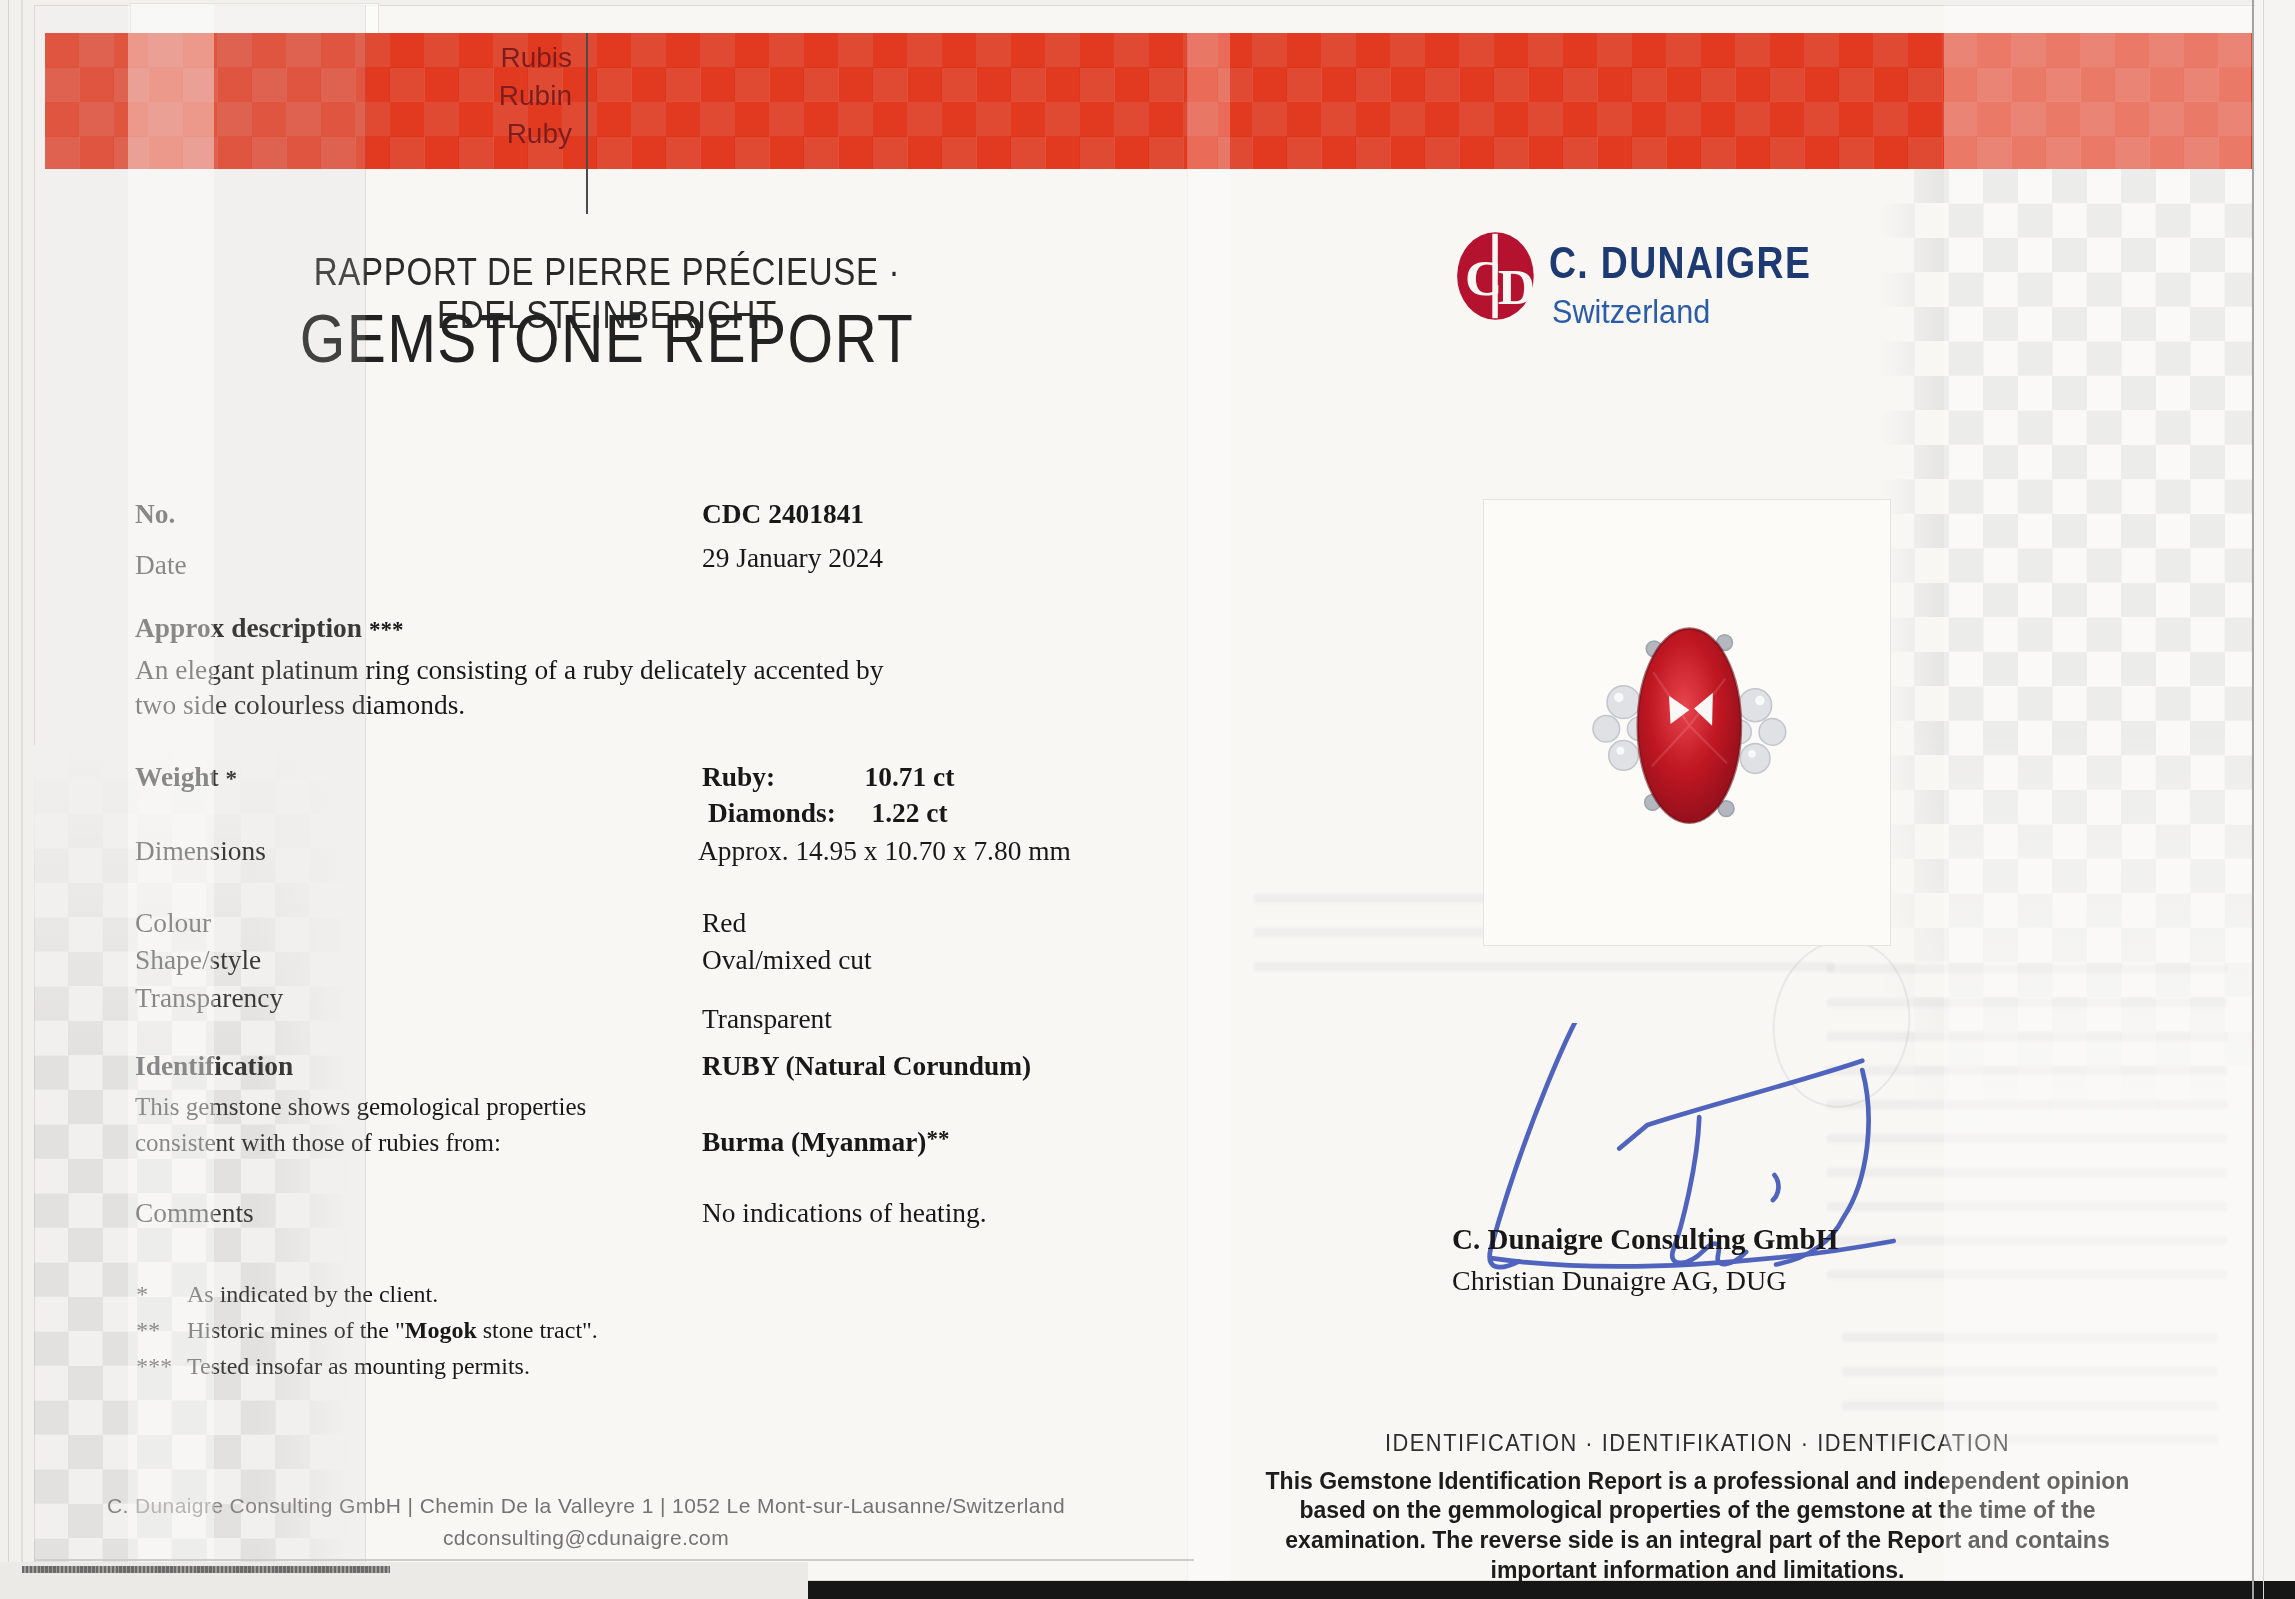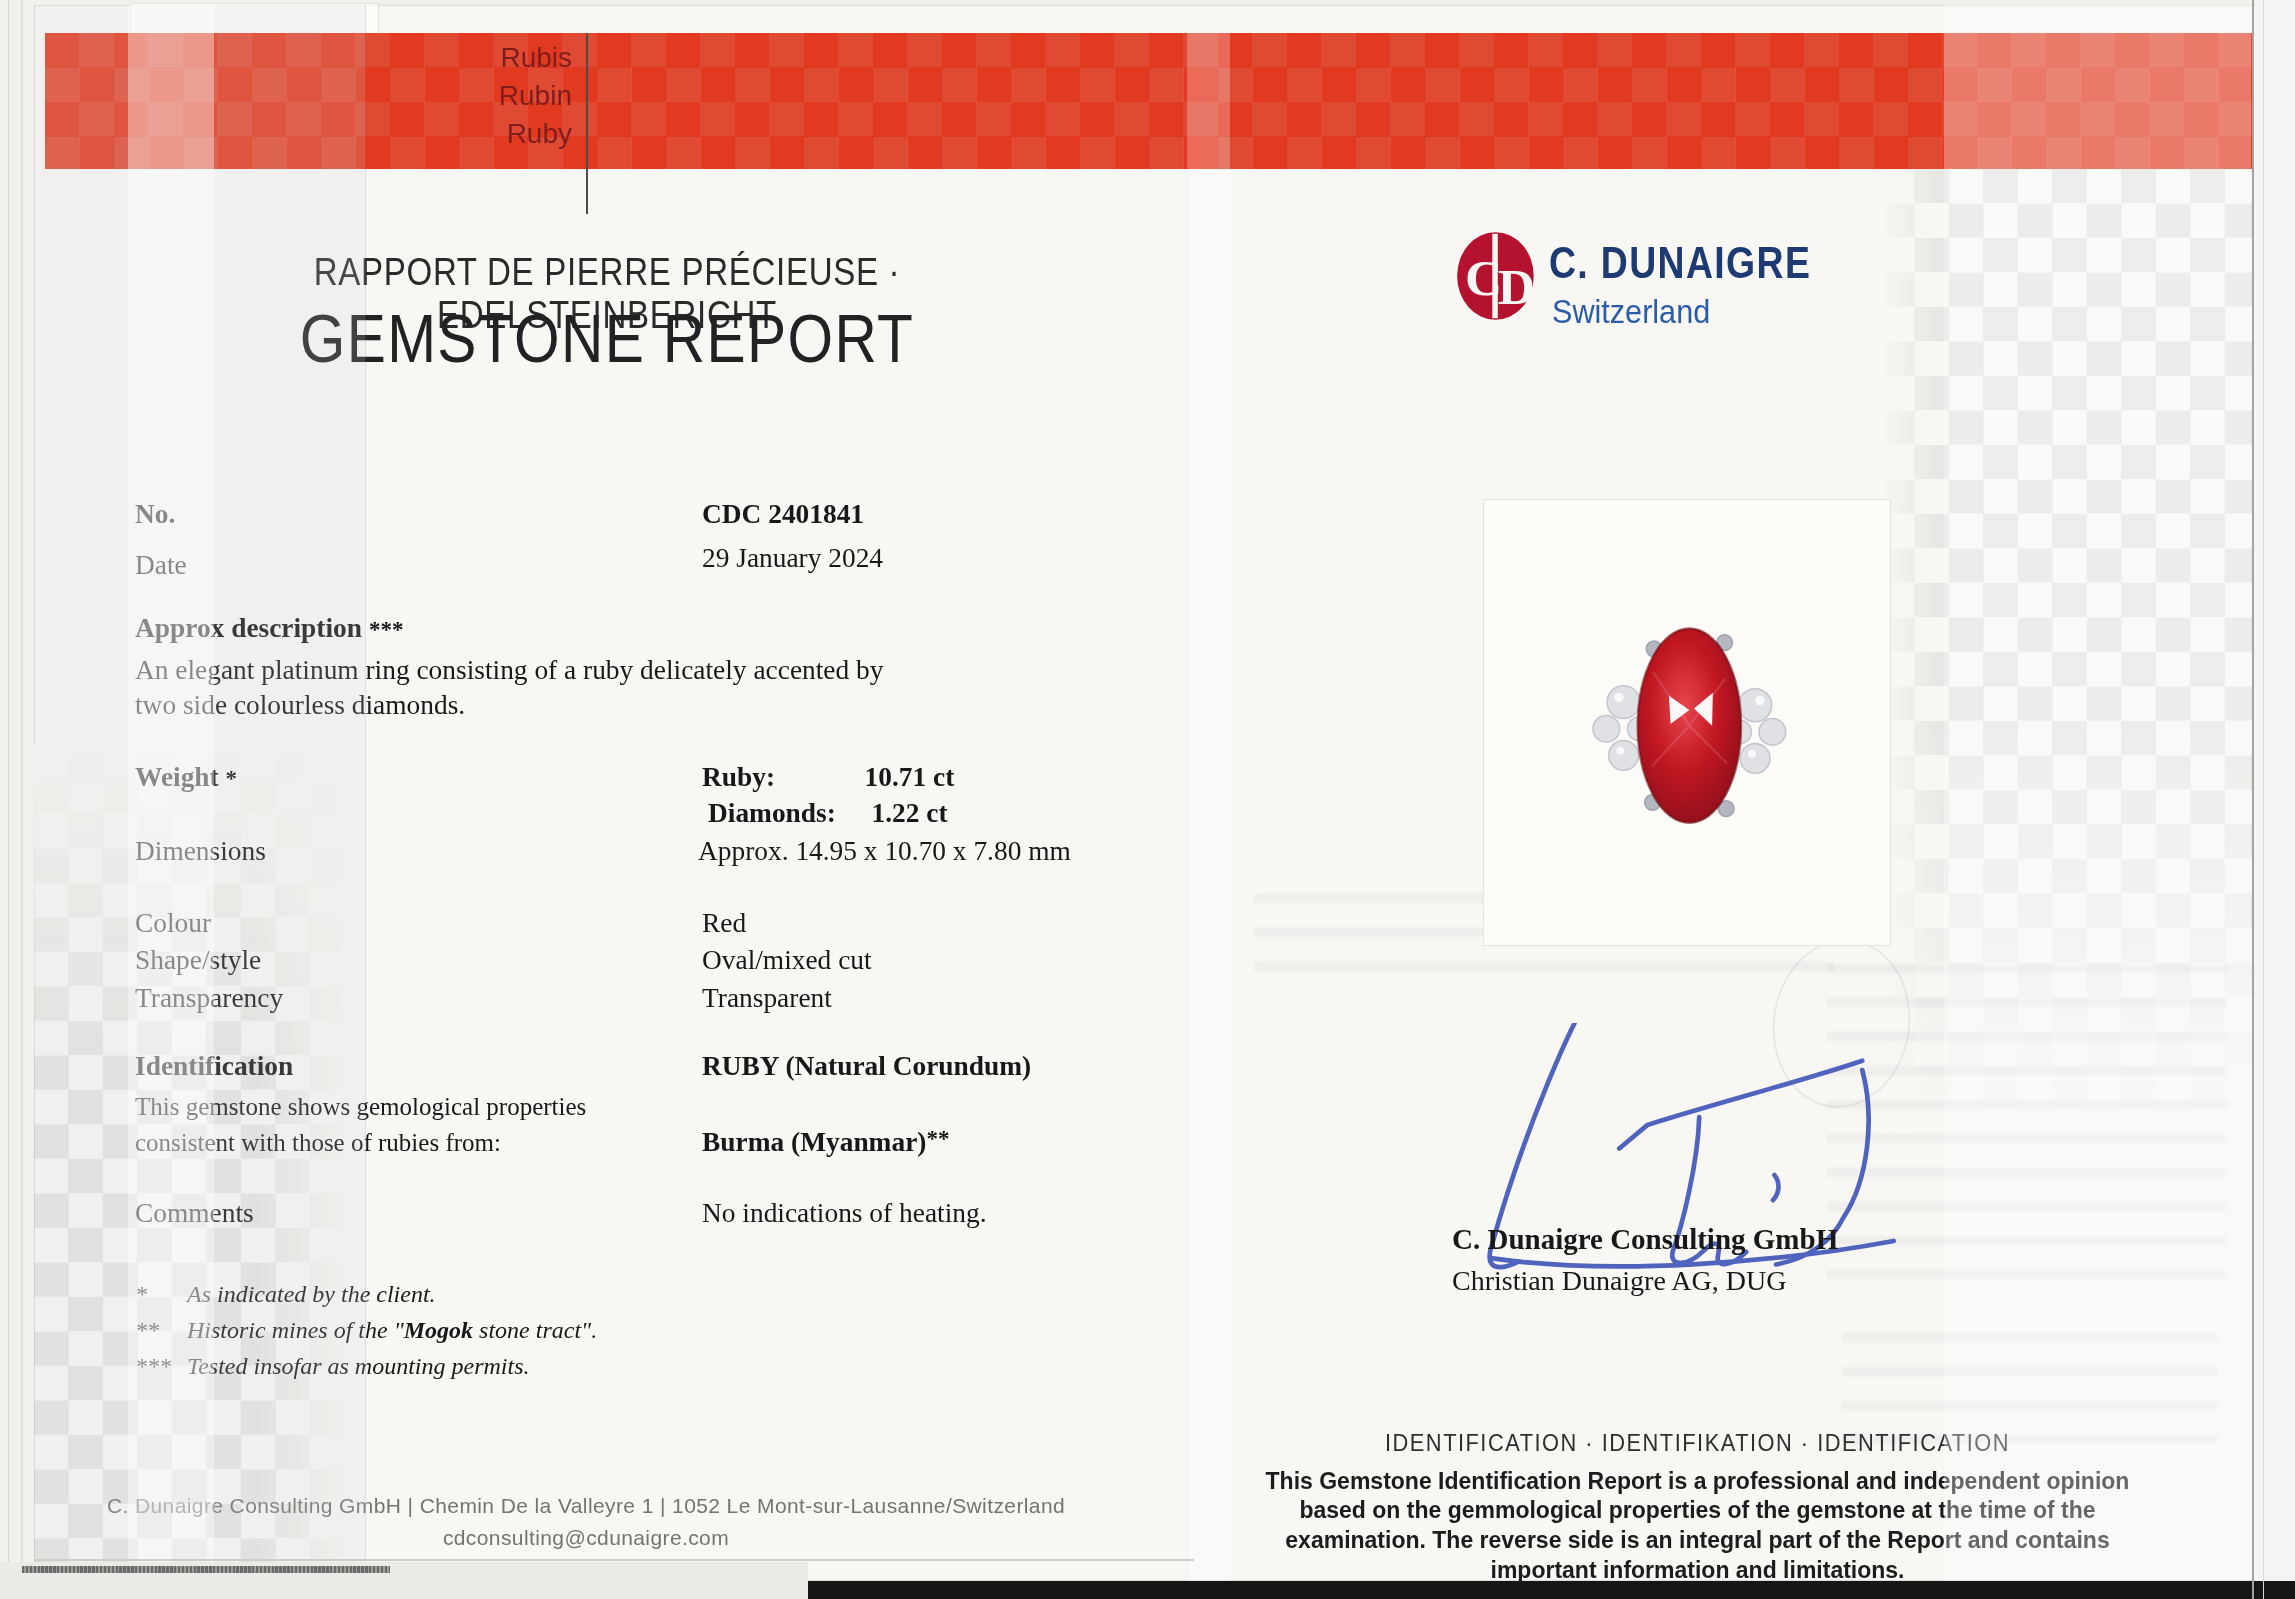--- a/index.html
+++ b/index.html
@@ -83,21 +83,21 @@
   .lbl{left:135px;}
   .val{left:702px;}
   .amount{position:absolute;left:831px;width:157px;text-align:center;z-index:4;font-size:27.4px;font-weight:700;}
   .b{font-weight:700;}
   .note{left:135px;font-size:25px;}
   .desc{left:135px;}
   .marker{font-weight:700;}
 
   
   .fn-marker{position:absolute;left:135px;z-index:4;font-size:24px;font-style:italic;}
-  .fn-text{position:absolute;left:187px;z-index:4;font-size:24px;font-style:italic;white-space:nowrap;}
+  .fn-text{position:absolute;left:187px;z-index:4;font-size:24px;white-space:nowrap;}
 
   
   .footer-line{position:absolute;left:92px;width:988px;text-align:center;z-index:4;
     font-family:"Liberation Sans","DejaVu Sans",sans-serif;font-size:21px;color:#757371;letter-spacing:0.4px;}
 
   
   .signature-svg{left:1439px;top:1023px;z-index:4;}
   .sig-company{left:1452px;top:1223px;z-index:4;font-size:29px;font-weight:700;white-space:nowrap;}
   .sig-signer{left:1452px;top:1265px;z-index:4;font-size:28px;white-space:nowrap;}
 
@@ -211,21 +211,21 @@
   <span class="lbl" style="top:836px">Dimensions</span>
   <span class="val" style="top:836px;left:698px">Approx. 14.95 x 10.70 x 7.80 mm</span>
 
   <span class="lbl" style="top:908px">Colour</span>
   <span class="val" style="top:908px">Red</span>
 
   <span class="lbl" style="top:945px">Shape/style</span>
   <span class="val" style="top:945px">Oval/mixed cut</span>
 
   <span class="lbl" style="top:983px">Transparency</span>
-  <span class="val" style="top:983px">Transparent</span>
+  <span class="val" style="top:1004px">Transparent</span>
 
   <span class="lbl b" style="top:1051px">Identification</span>
   <span class="val b" style="top:1051px">RUBY (Natural Corundum)</span>
   <span class="note" style="top:1093px">This gemstone shows gemological properties</span>
   <span class="note" style="top:1129px">consistent with those of rubies  from:</span>
   <span class="val b" style="top:1126px"><span>Burma (Myanmar)</span><span style="font-size:23px;vertical-align:4.7px">**</span></span>
 
   <span class="lbl" style="top:1198px">Comments</span>
   <span class="val" style="top:1198px">No indications of heating.</span>
 

